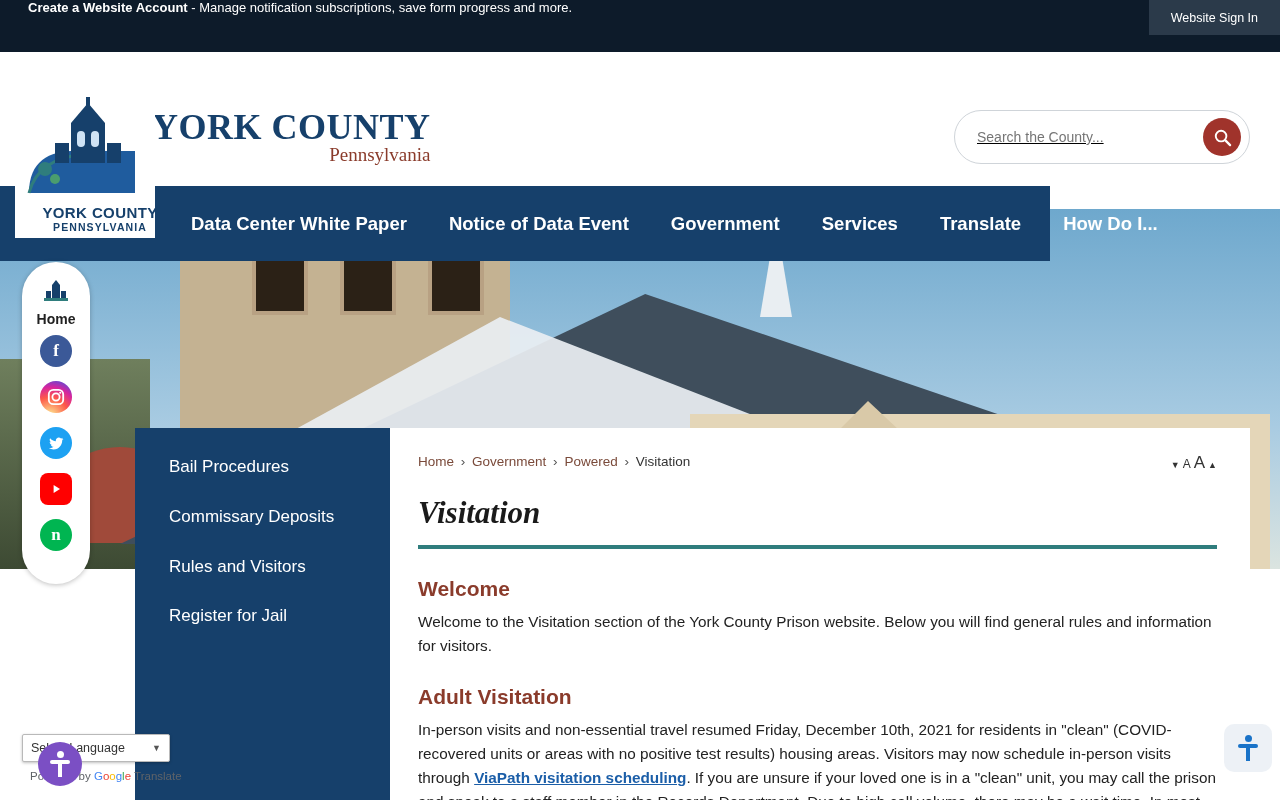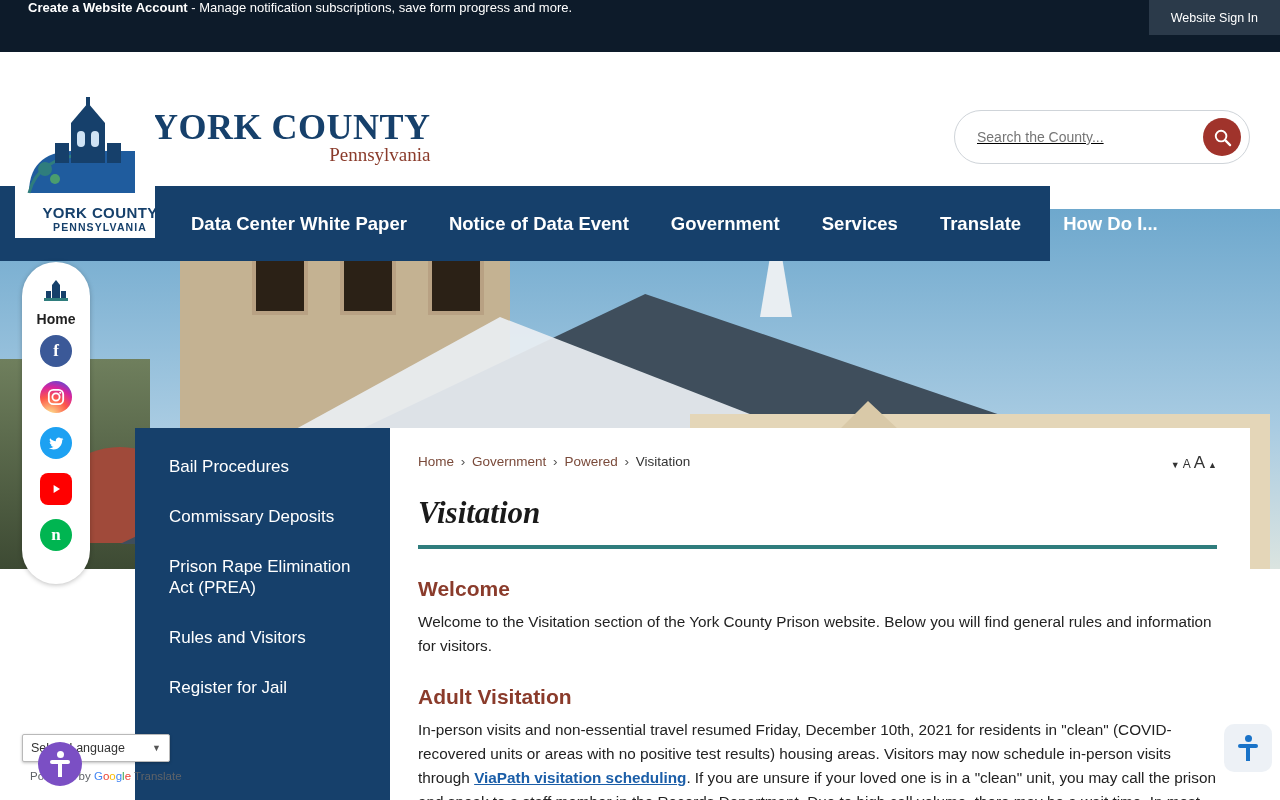--- a/index.html
+++ b/index.html
@@ -504,21 +504,20 @@
     </svg>
   </div>
   <div class="rail-ico ico-nd">n</div>
 </div>
 
 <div class="content-wrap">
 
   <div class="side-nav">
     <div class="side-item">Bail Procedures</div>
     <div class="side-item">Commissary Deposits</div>
-    <div class="side-item">Prison Rape Elimination Act (PREA)</div>
     <div class="side-item">Rules and Visitors</div>
     <div class="side-item">Register for Jail</div>
   </div>
 
   <div class="main-col">
     <div class="breadcrumb">
       <a href="#">Home</a>
       <span class="sep">›</span>
       <a href="#">Government</a>
       <span class="sep">›</span>

